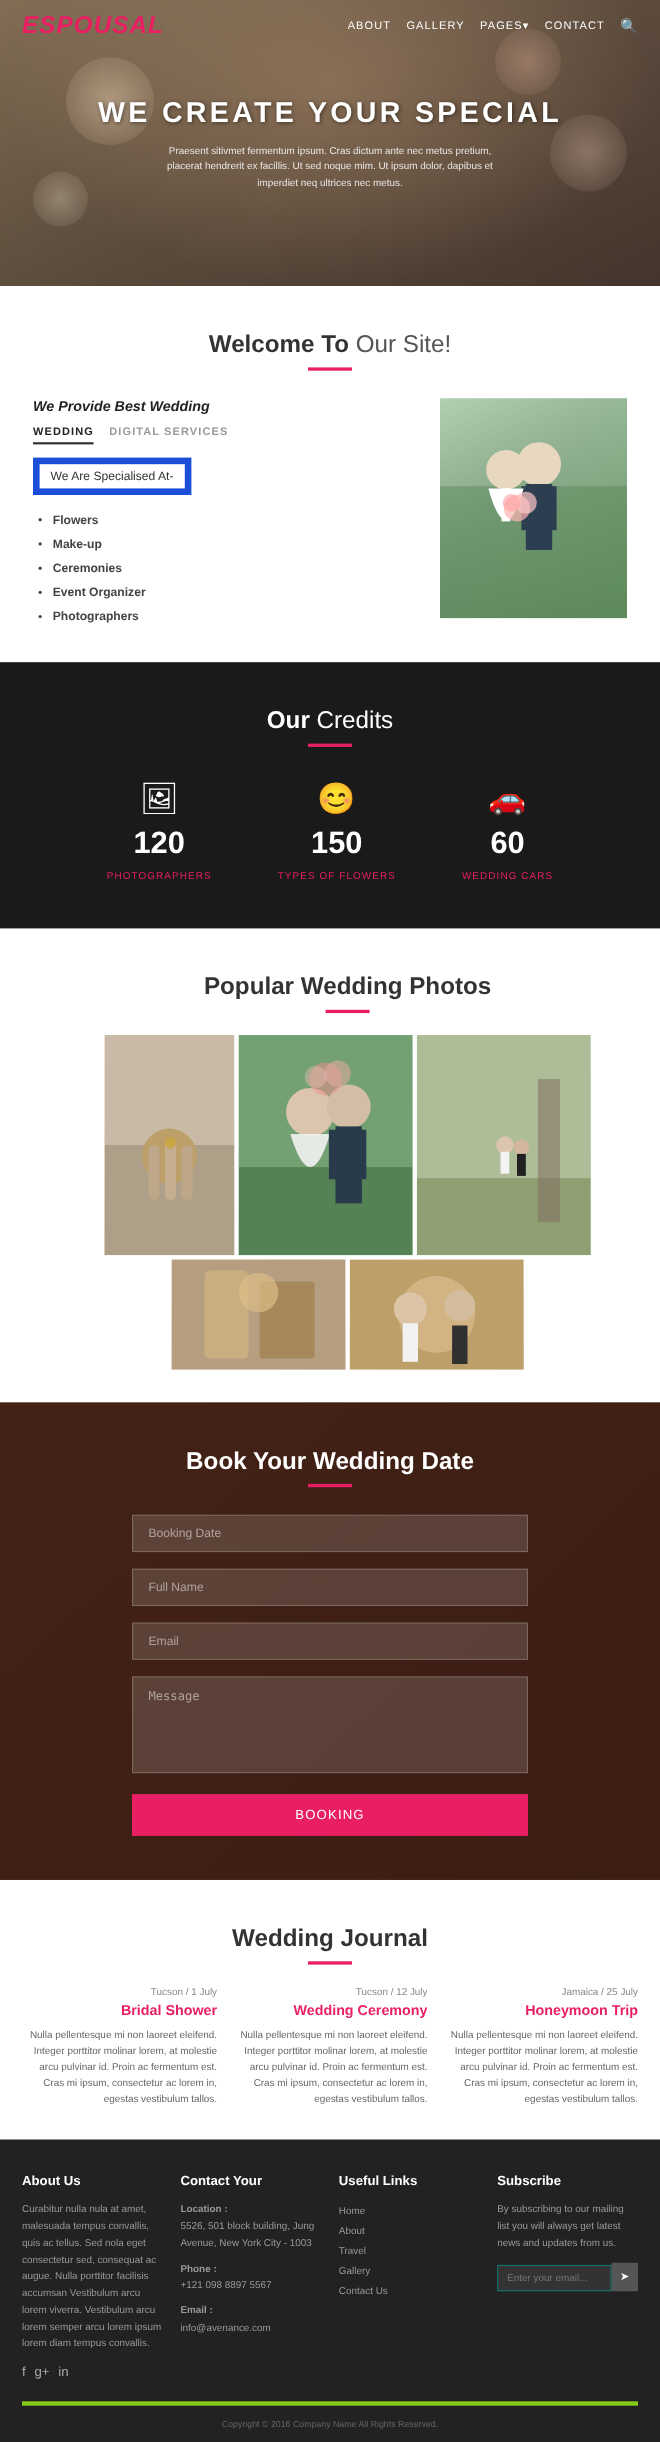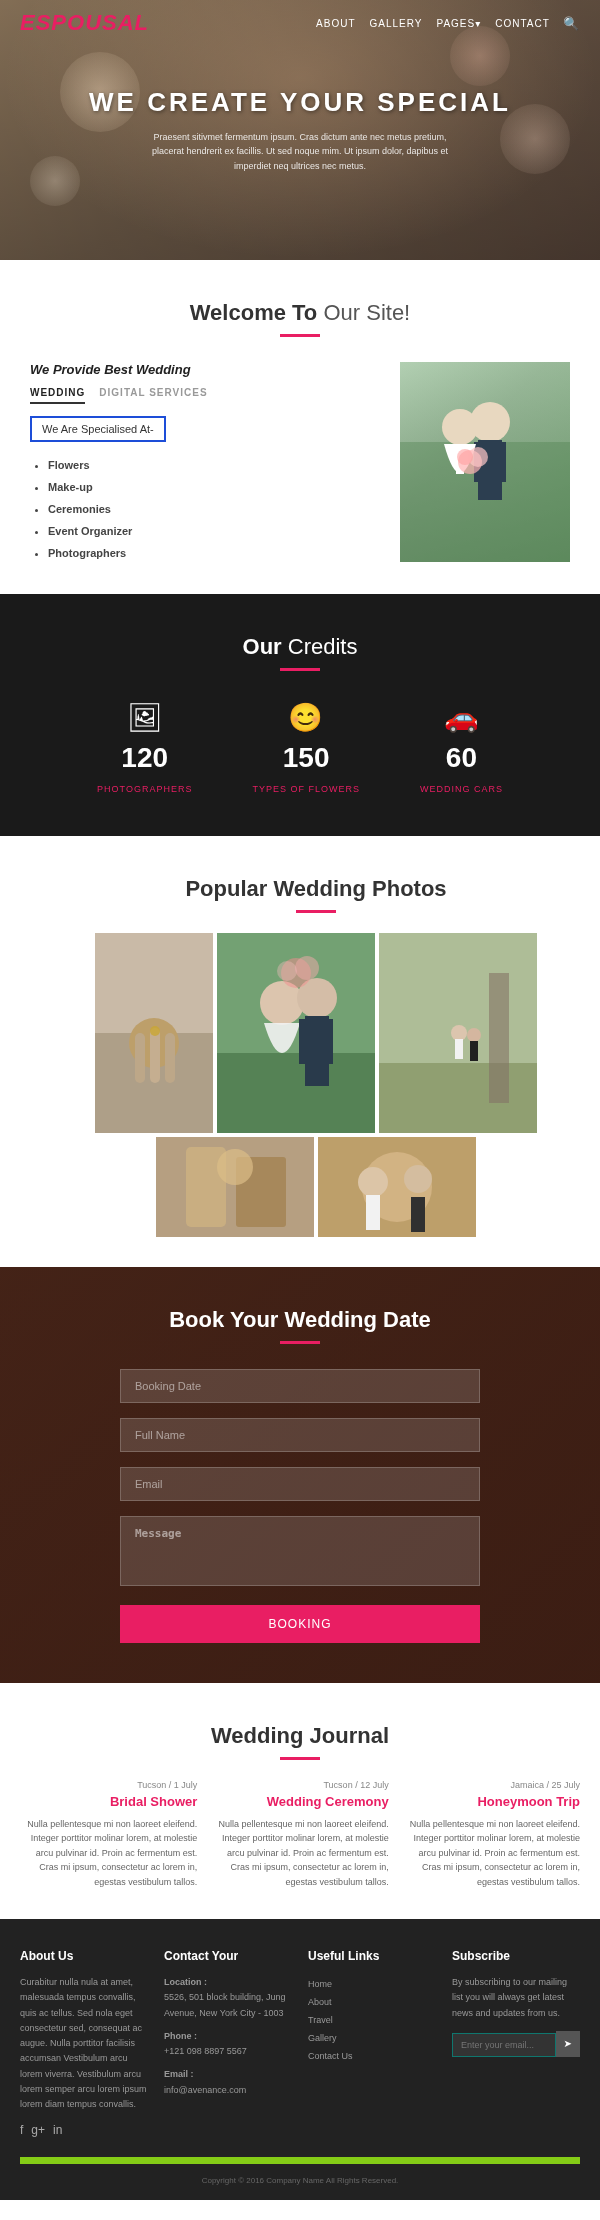--- a/index.html
+++ b/index.html
@@ -115,21 +115,21 @@
       text-transform: uppercase;
     }
     .tab-active {
       border-bottom: 2px solid #333;
       padding-bottom: 4px;
       margin-right: 14px;
       color: #222;
     }
     .tab-inactive { color: #999; padding-bottom: 4px; }
     .specialised-box {
-      border: 2px solid #1d4ed8;
+      border: 6px solid #1d4ed8;
       padding: 5px 10px;
       display: inline-block;
       font-size: 11px;
       color: #333;
       margin-bottom: 12px;
     }
     .welcome-list {
       list-style: disc;
       padding-left: 18px;
       font-size: 11px;
@@ -252,25 +252,24 @@
       outline: none;
       width: 100%;
     }
     .book-input::placeholder { color: rgba(255,255,255,0.5); font-size: 11px; }
     .book-textarea {
       background: rgba(255,255,255,0.15);
       border: 1px solid rgba(255,255,255,0.2);
       color: rgba(255,255,255,0.7);
       padding: 10px 14px;
       font-size: 15px;
-      height: 70px;
+      height: 88px;
       resize: none;
       outline: none;
       width: 100%;
-      font-weight: bold;
     }
     .book-textarea::placeholder { color: rgba(255,255,255,0.5); font-size: 11px; }
     .book-btn {
       background: #e91e63;
       color: #fff;
       border: none;
       padding: 12px;
       font-size: 12px;
       letter-spacing: 1px;
       cursor: pointer;
@@ -371,21 +370,21 @@
       background: #555;
       border: none;
       color: #fff;
       padding: 6px 8px;
       font-size: 10px;
       cursor: pointer;
       margin-top: 4px;
       float: right;
     }
     .footer-bottom {
-      border-top: 7px solid #84cc16;
+      border-top: 4px solid #84cc16;
       padding-top: 12px;
       text-align: center;
       font-size: 8px;
       color: #666;
     }
     .row1 { display: grid; grid-template-columns: 118px 158px 158px; gap: 4px; justify-content: center; }
     .row2 { display: grid; grid-template-columns: 158px 158px; gap: 4px; justify-content: center; margin-top: 4px; }
 
     .photo-cell {
       overflow: hidden;

